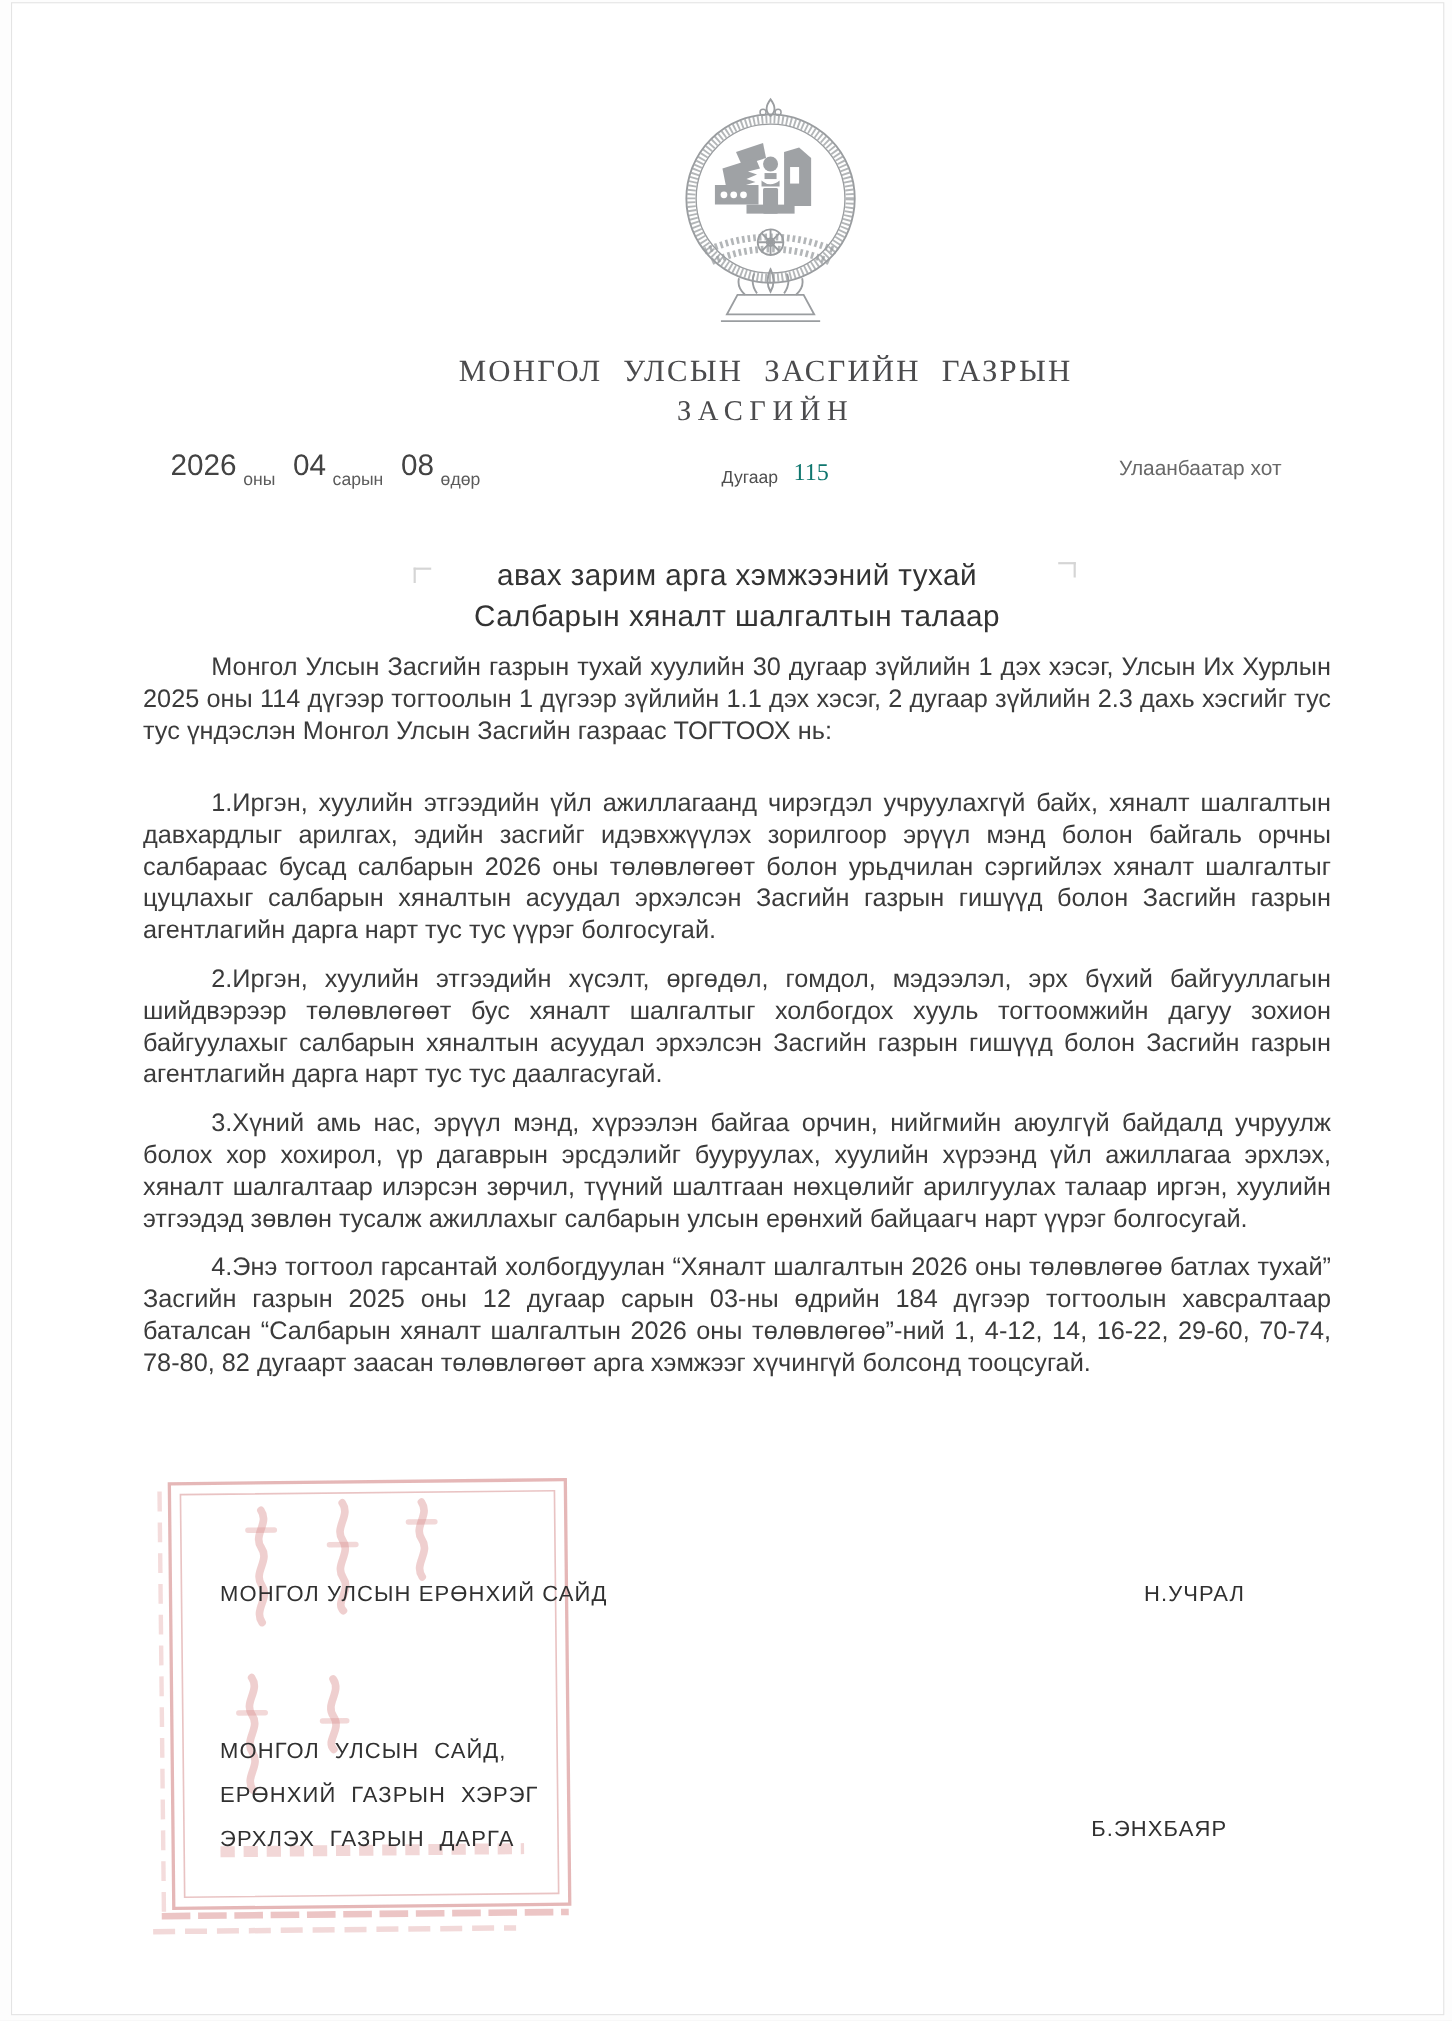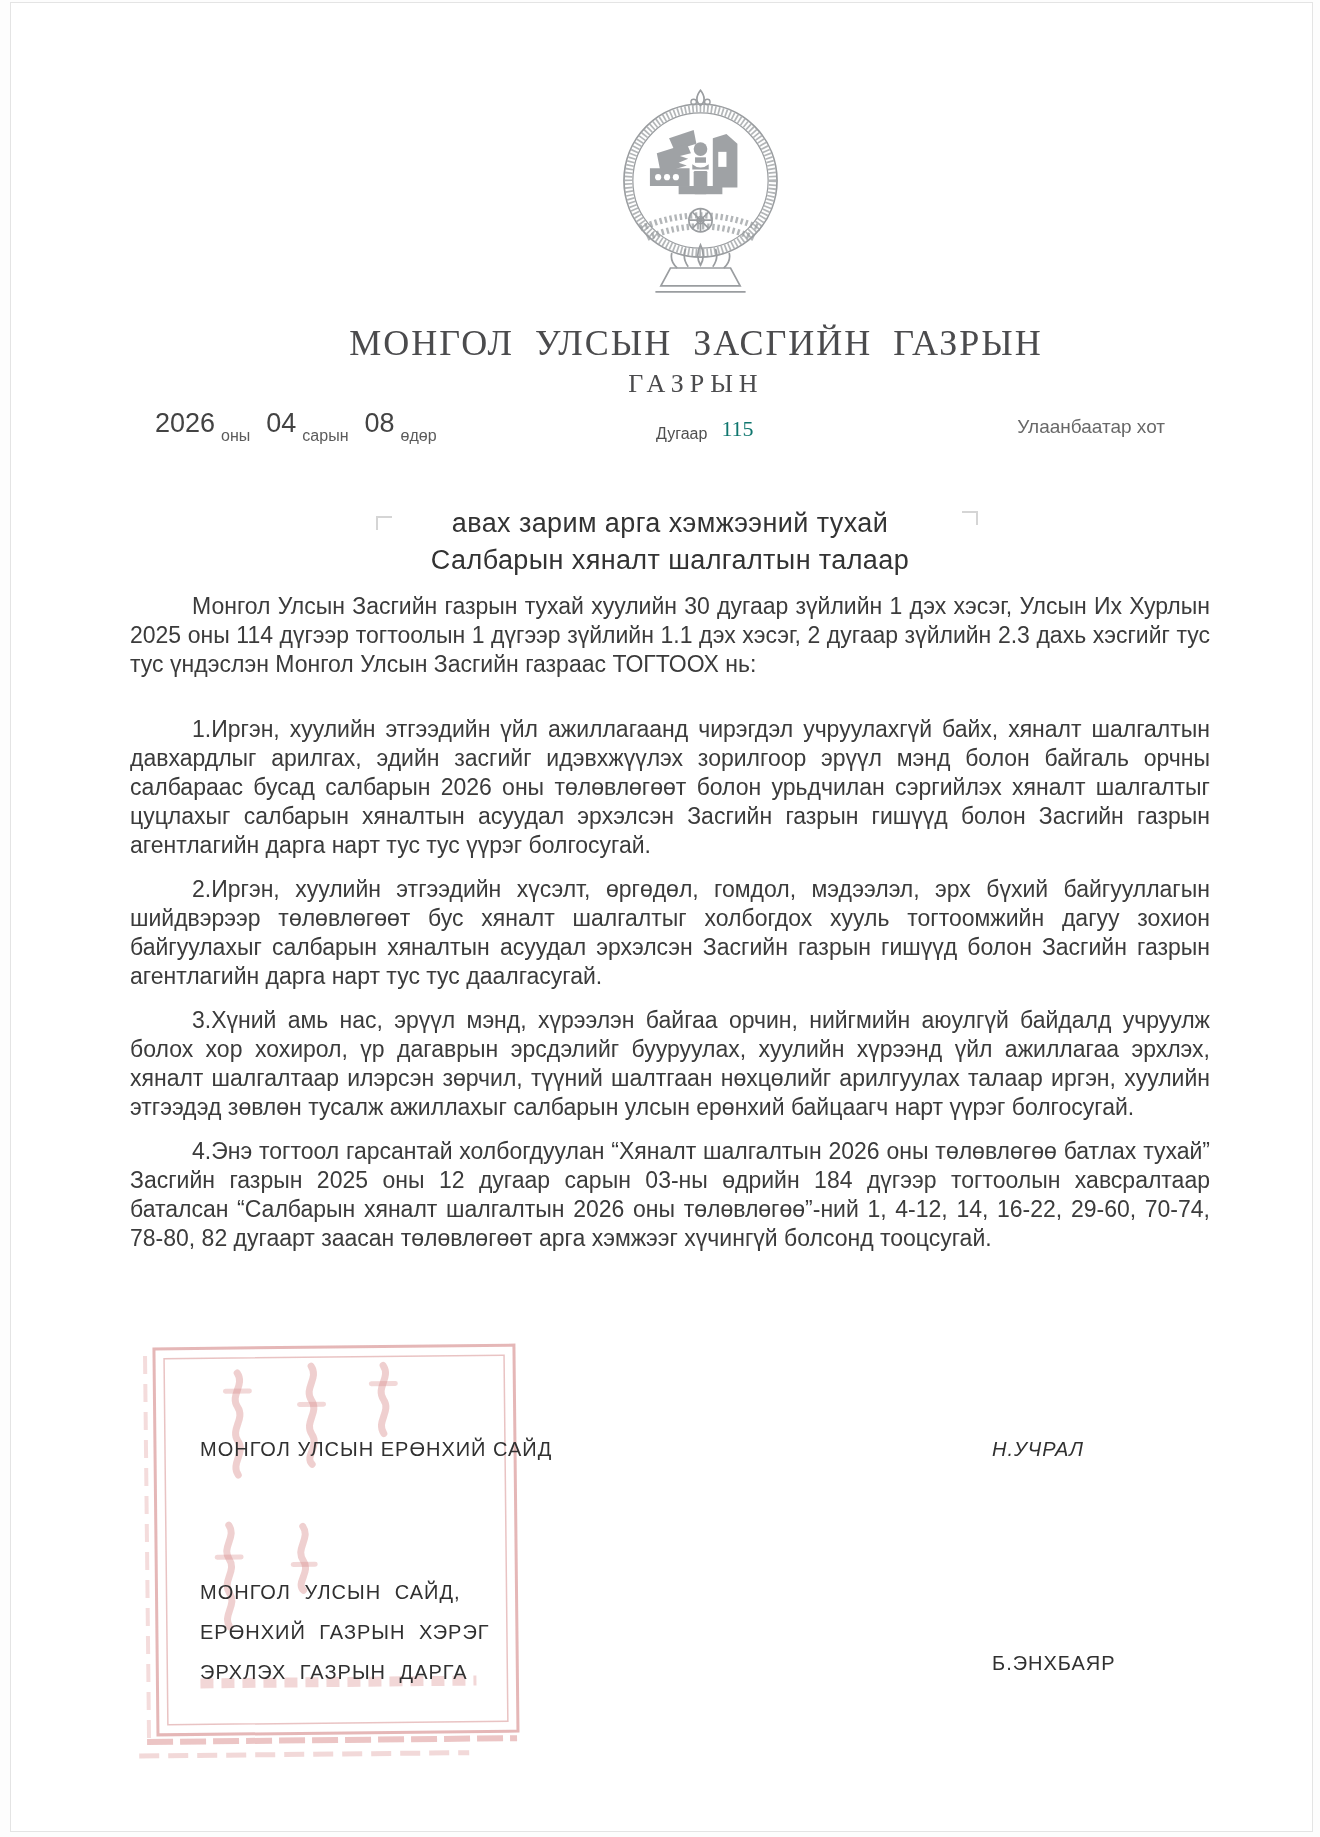--- a/index.html
+++ b/index.html
@@ -4,21 +4,21 @@
 <style>
   html,body{margin:0;padding:0;background:#f2f2f2;}
   .page{position:relative;width:1320px;height:1837px;background:#fdfdfd;overflow:hidden;
         font-family:"Liberation Sans",sans-serif;color:#3c3c3c;}
   .paper{position:absolute;inset:2px 7px 5px 10px;background:#ffffff;border:1px solid #e4e4e4;}
   
   .emblem{position:absolute;left:598px;top:86px;width:205px;height:226px;}
   
   .org-header{position:absolute;left:76px;top:322px;width:1240px;text-align:center;
               font-family:"Liberation Serif",serif;color:#4b4b4d;}
-  .org-line1{font-size:36px;letter-spacing:2px;word-spacing:10px;}
+  .org-line1{font-size:28px;letter-spacing:2px;word-spacing:10px;}
   .org-line2{font-size:26px;letter-spacing:6px;margin-top:5px;}
   
   .date-row{position:absolute;left:0;top:408px;width:1320px;height:50px;font-size:27px;color:#434343;}
   .date-left{position:absolute;left:155px;top:0;white-space:nowrap;}
   .dl{font-size:16px;color:#5b5b5b;position:relative;top:9px;margin:0 16px 0 6px;}
   .date-mid{position:absolute;left:656px;top:4px;white-space:nowrap;}
   .num-label{font-size:16px;color:#4f4f4f;position:relative;top:3px;margin-right:14px;text-align:right;}
   .num-val{font-size:22px;color:#0f766e;font-family:Liberation Serif, serif;}
   .date-right{position:absolute;left:920px;width:245px;top:8px;text-align:right;
               font-size:19px;color:#686868;}
@@ -33,21 +33,21 @@
   .par{margin:0 0 15px 0;font-size:23px;line-height:29px;text-align:justify;
        text-indent:62px;color:#3b3b3b;}
   .par.intro{margin-bottom:36px;}
   
   .stamp{position:absolute;left:153px;top:1344px;width:368px;height:400px;z-index:1;
          transform:rotate(-0.6deg);}
   .stamp svg{overflow:visible;}
   
   .sig{position:absolute;z-index:2;font-size:20px;letter-spacing:1px;color:#303030;white-space:nowrap;}
   .sig1-title{left:200px;top:1438px;}
-  .sig1-name{left:992px;top:1438px;font-style:italic;}
+  .sig1-name{left:1040px;top:1438px;}
   .sig2-titles{left:200px;top:1572px;line-height:40px;word-spacing:7px;}
   .sig2-name{left:992px;top:1652px;}
 </style>
 </head>
 <body>
 
 <div class="page">
   <div class="paper"></div>
 
   <div class="emblem">
@@ -87,21 +87,21 @@
         <path d="M128 238 q-5 14 4 26 M172 238 q5 14 -4 26"></path>
         <path d="M108 244 q-3 12 8 22 M192 244 q3 12 -8 22"></path>
         <path d="M92 292 h116 l-14 -26 h-88 z"></path>
         <path d="M84 301 h132"></path>
       </g>
     </svg>
   </div>
 
   <div class="org-header">
     <div class="org-line1">МОНГОЛ УЛСЫН ЗАСГИЙН ГАЗРЫН</div>
-    <div class="org-line2">ГАЗРЫН</div>
+    <div class="org-line2">ЗАСГИЙН</div>
   </div>
 
   <div class="date-row">
     <div class="date-left">
       <span>2026</span><span class="dl">оны</span><span>04</span><span class="dl">сарын</span><span>08</span><span class="dl">өдөр</span>
     </div>
     <div class="date-mid">
       <span class="num-label">Дугаар</span><span class="num-val">115</span>
     </div>
     <div class="date-right">Улаанбаатар хот</div>

